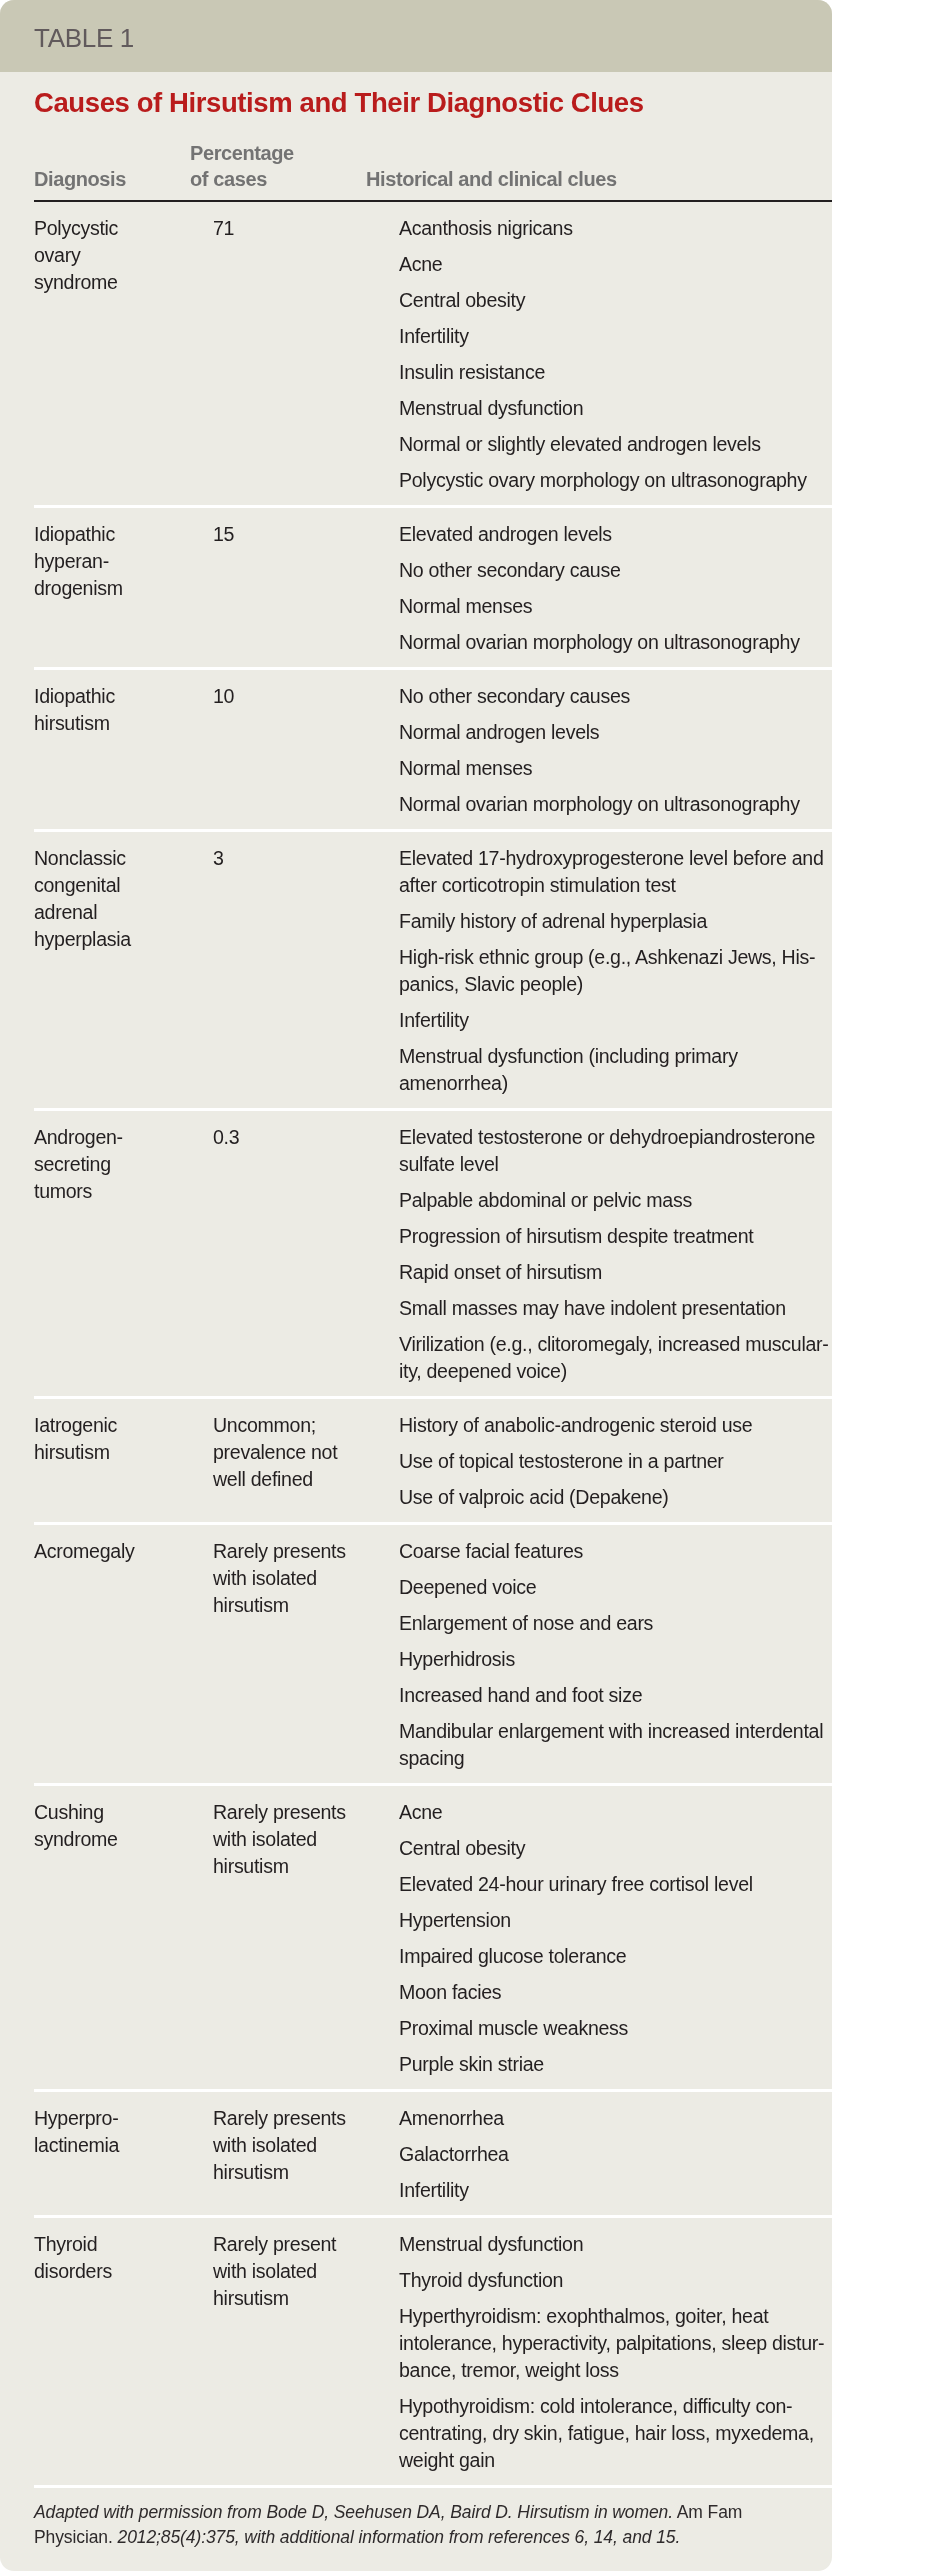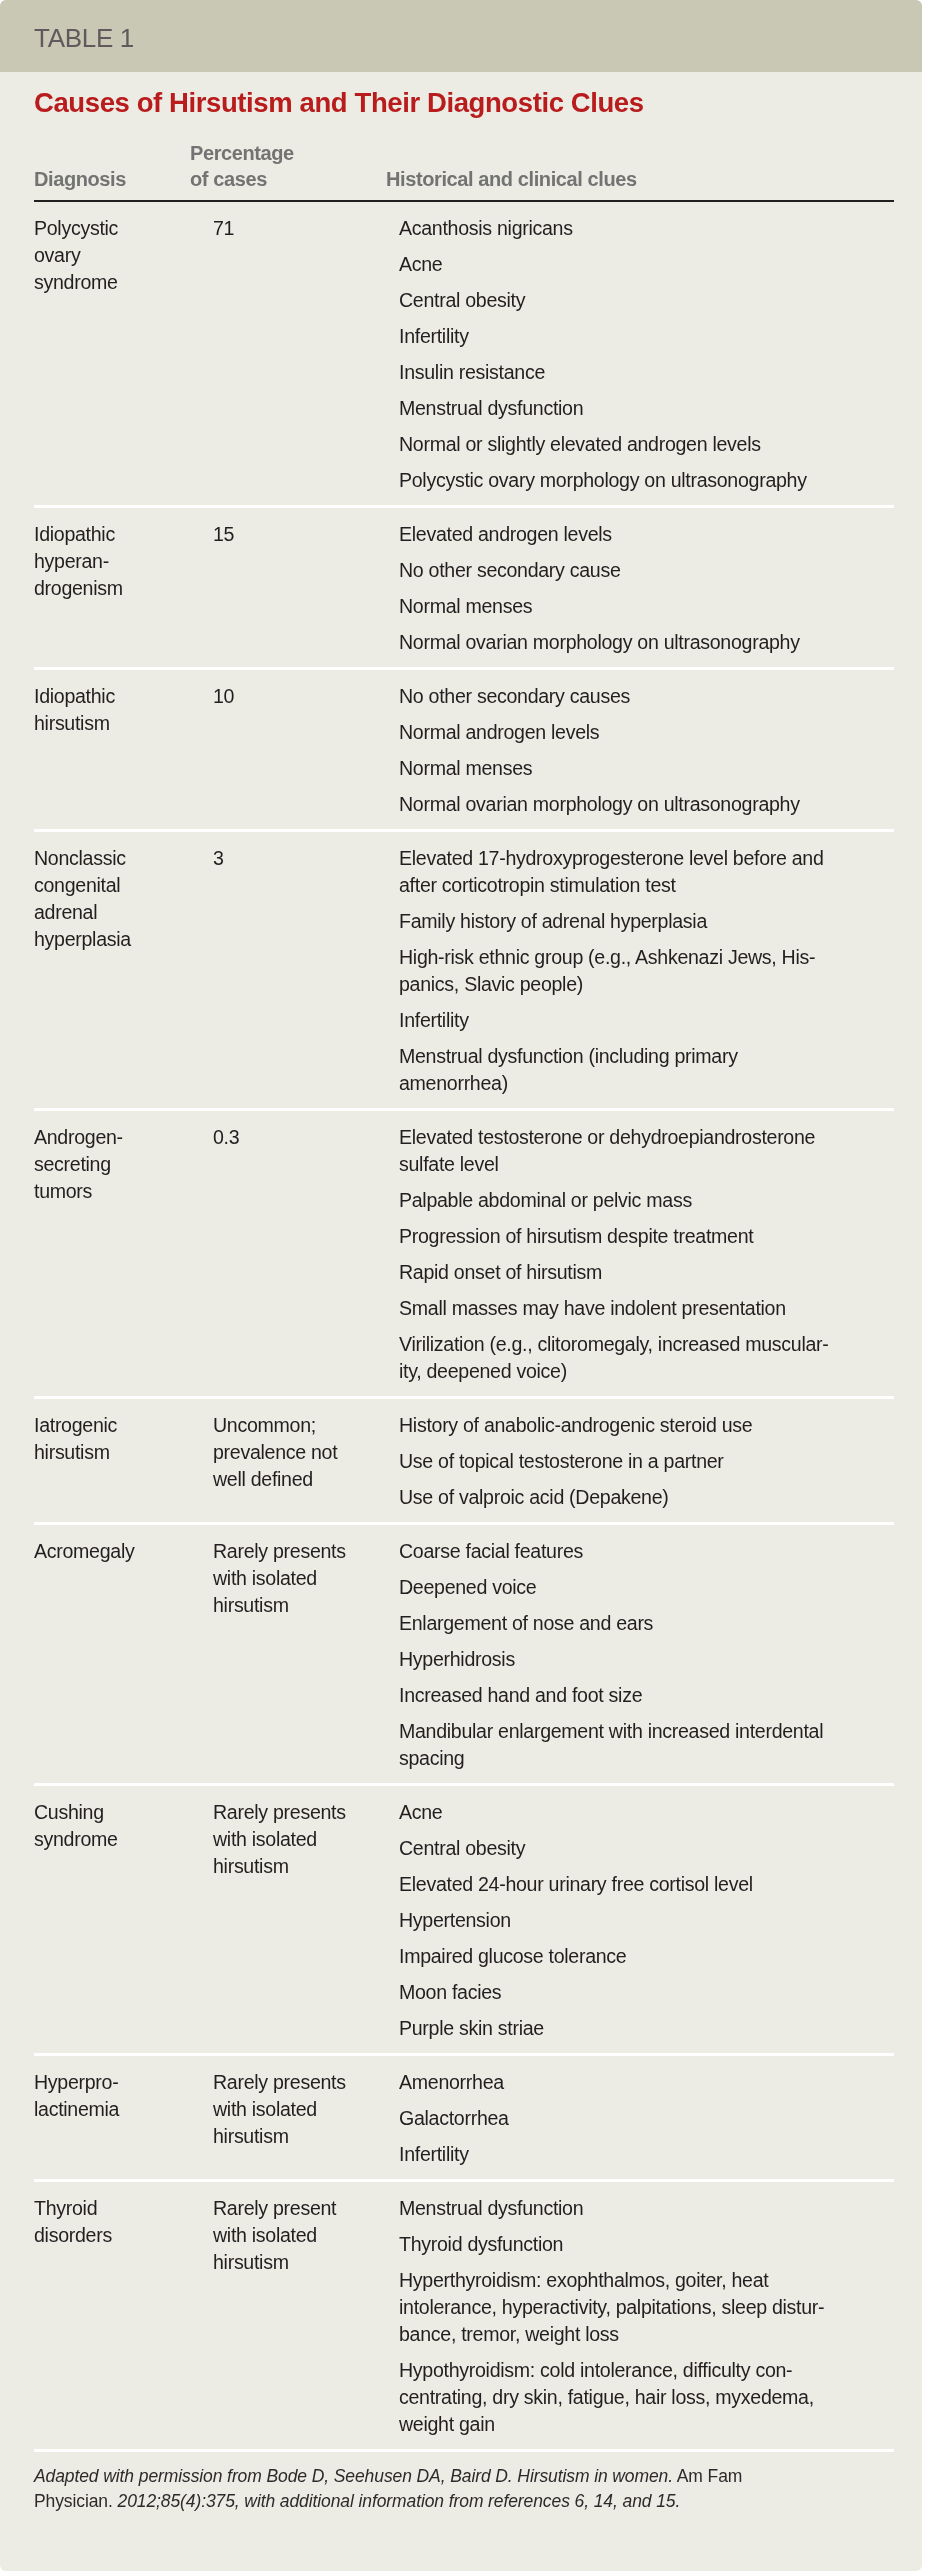--- a/index.html
+++ b/index.html
@@ -1,19 +1,19 @@
 <!DOCTYPE html>
 <html style="font-size:11px"><head>
 <meta charset="utf-8">
 <style>
   html, body { margin: 0; padding: 0; background: #ffffff; }
   body { width: 930px; height: 2576px; position: relative; overflow: hidden; }
   .card {
-    position: absolute; left: 0; top: 0; width: 922px; height: 2571px;
-    background: #ecebe4; border-radius: 6px; overflow: hidden;
+    position: absolute; left: 0; top: 0; width: 804px; height: 2571px;
+    background: #ecebe4; border-radius: 14px; overflow: hidden; padding-left: 28px;
   }
   .band {
     position: absolute; left: 0; top: 0; width: 930px; height: 72px;
     background: #c9c8b5;
   }
   .band-label {
     position: absolute; left: 34px; top: 23.4px;
     font-family: "Liberation Sans", sans-serif; font-size: 26px; line-height: 30px;
     color: #615a5c; letter-spacing: -0.3px;
   }
@@ -30,21 +30,21 @@
     position: relative; height: 65px;
     border-bottom: 2.1px solid #231f20;
   }
   .th {
     position: absolute; bottom: 8.3px;
     font-weight: bold; font-size: 20px; line-height: 26px;
     letter-spacing: -0.4px; white-space: pre-line; color: #737373;
   }
   .th.c1 { left: 0; }
   .th.c2 { left: 156px; }
-  .th.c3 { left: 352px; }
+  .th.c3 { left: 332px; }
   .row {
     position: relative; display: flex; padding: 13px 0 11px 0;
     border-bottom: 3.4px solid #ffffff;
   }
   .cell {
     font-size: 19.6px; line-height: 27px; letter-spacing: -0.3px;
     white-space: pre-line; color: #231f20;
   }
   .cell.c1 { width: 156px; flex: none; }
   .cell.c2 { width: 186px; flex: none; margin-left: 23px; }
@@ -130,21 +130,21 @@
 hirsutism</div>
           <div class="cell c3"><div class="clue">Coarse facial features</div><div class="clue">Deepened voice</div><div class="clue">Enlargement of nose and ears</div><div class="clue">Hyperhidrosis</div><div class="clue">Increased hand and foot size</div><div class="clue">Mandibular enlargement with increased interdental
 spacing</div></div>
         </div>
         <div class="row">
           <div class="cell c1">Cushing
 syndrome</div>
           <div class="cell c2">Rarely presents
 with isolated
 hirsutism</div>
-          <div class="cell c3"><div class="clue">Acne</div><div class="clue">Central obesity</div><div class="clue">Elevated 24-hour urinary free cortisol level</div><div class="clue">Hypertension</div><div class="clue">Impaired glucose tolerance</div><div class="clue">Moon facies</div><div class="clue">Purple skin striae</div></div>
+          <div class="cell c3"><div class="clue">Acne</div><div class="clue">Central obesity</div><div class="clue">Elevated 24-hour urinary free cortisol level</div><div class="clue">Hypertension</div><div class="clue">Impaired glucose tolerance</div><div class="clue">Moon facies</div><div class="clue">Proximal muscle weakness</div><div class="clue">Purple skin striae</div></div>
         </div>
         <div class="row">
           <div class="cell c1">Hyperpro-
 lactinemia</div>
           <div class="cell c2">Rarely presents
 with isolated
 hirsutism</div>
           <div class="cell c3"><div class="clue">Amenorrhea</div><div class="clue">Galactorrhea</div><div class="clue">Infertility</div></div>
         </div>
         <div class="row">

